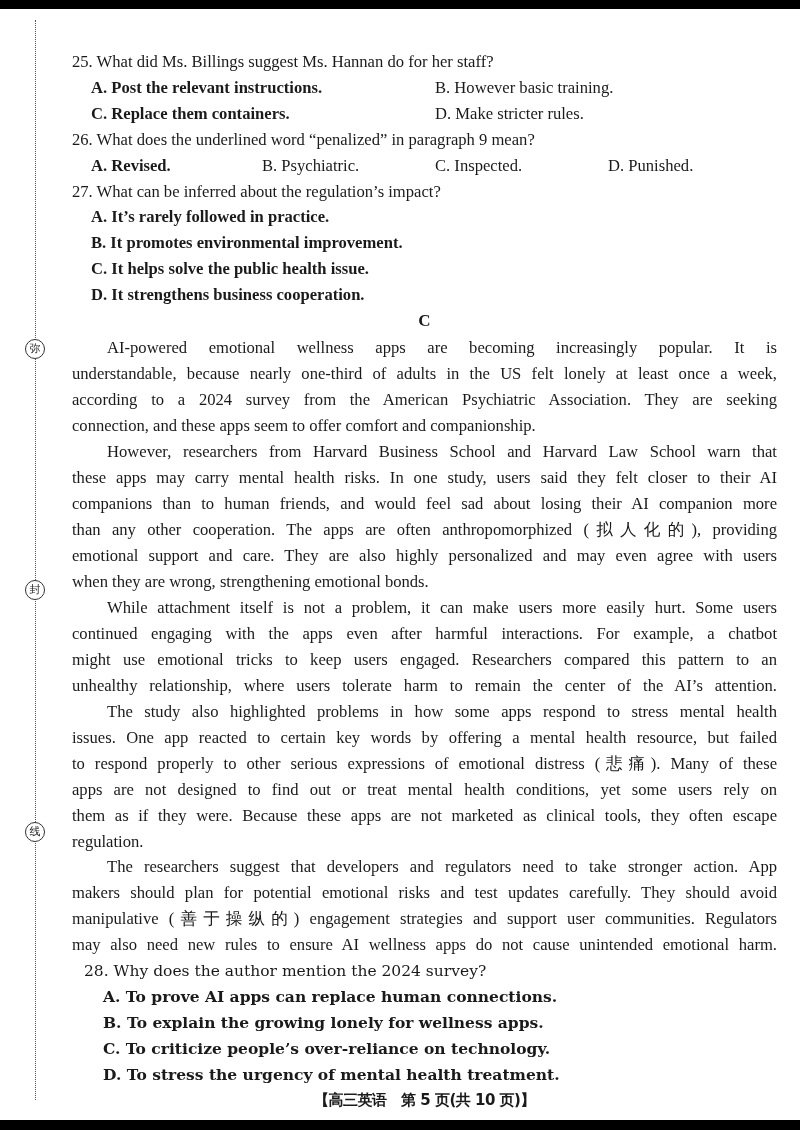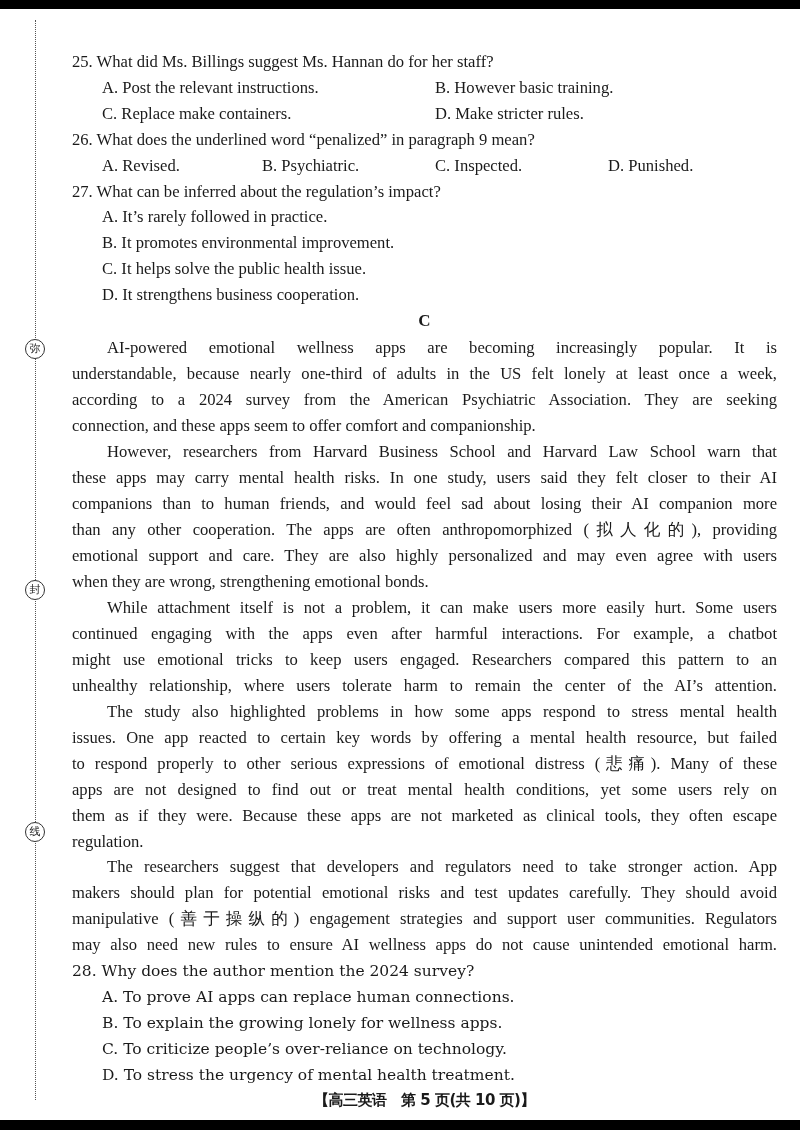--- a/index.html
+++ b/index.html
@@ -14,43 +14,43 @@
     position: absolute; left: 35px; top: 20px; height: 1080px; width: 0;
     border-left: 1.4px dotted #555;
   }
   .seal {
     position: absolute; left: 25px; width: 18px; height: 18px; border-radius: 50%;
     border: 1.2px solid #333; background: #fff; font-size: 11px; line-height: 18px;
     text-align: center; font-family: "DejaVu Sans", sans-serif; color: #222;
   }
   .content { position: absolute; left: 72px; top: 0; width: 705px; }
   .line { position: absolute; left: 0; font-size: 16.6px; white-space: nowrap; line-height: 20px; }
-  .opt { left: 30px; }
+  .opt { left: 19px; font-weight: bold; }
   .just { width: 705px; text-align: justify; text-align-last: justify; white-space: normal; }
   .indent { left: 35px; width: 670px; }
   .section-label { position: absolute; left: 0; width: 705px; text-align: center; font-weight: bold; font-size: 17px; }
   .footer { position: absolute; left: 0; width: 705px; top: 1091px; text-align: center; font-size: 15px; font-weight: bold; font-family: "DejaVu Sans", sans-serif; letter-spacing: -0.5px; }
-  .q28 { font-family: "DejaVu Serif", serif; font-size: 15.5px; }
+  .q28 { font-family: "DejaVu Serif", serif; font-size: 15.5px; margin-left: 12px; }
 </style>
 </head>
 <body>
 
 <div class="band-top"></div>
 <div class="band-bottom"></div>
 <div class="binding-line"></div>
 <div class="seal" style="top:339px">弥</div>
 <div class="seal" style="top:580px">封</div>
 <div class="seal" style="top:822px">线</div>
 
 <div class="content">
 
   <div class="line" style="top:52px">25. What did Ms. Billings suggest Ms. Hannan do for her staff?</div>
   <div class="line opt" style="top:78px">A. Post the relevant instructions.</div>
   <div class="line" style="top:78px;left:363px">B. However basic training.</div>
-  <div class="line opt" style="top:104px">C. Replace make containers.</div>
+  <div class="line opt" style="top:104px">C. Replace them containers.</div>
   <div class="line" style="top:104px;left:363px">D. Make stricter rules.</div>
 
   <div class="line" style="top:130px">26. What does the underlined word “penalized” in paragraph 9 mean?</div>
   <div class="line opt" style="top:156px">A. Revised.</div>
   <div class="line" style="top:156px;left:190px">B. Psychiatric.</div>
   <div class="line" style="top:156px;left:363px">C. Inspected.</div>
   <div class="line" style="top:156px;left:536px">D. Punished.</div>
 
   <div class="line" style="top:182px">27. What can be inferred about the regulation’s impact?</div>
   <div class="line opt" style="top:207px">A. It’s rarely followed in practice.</div>

